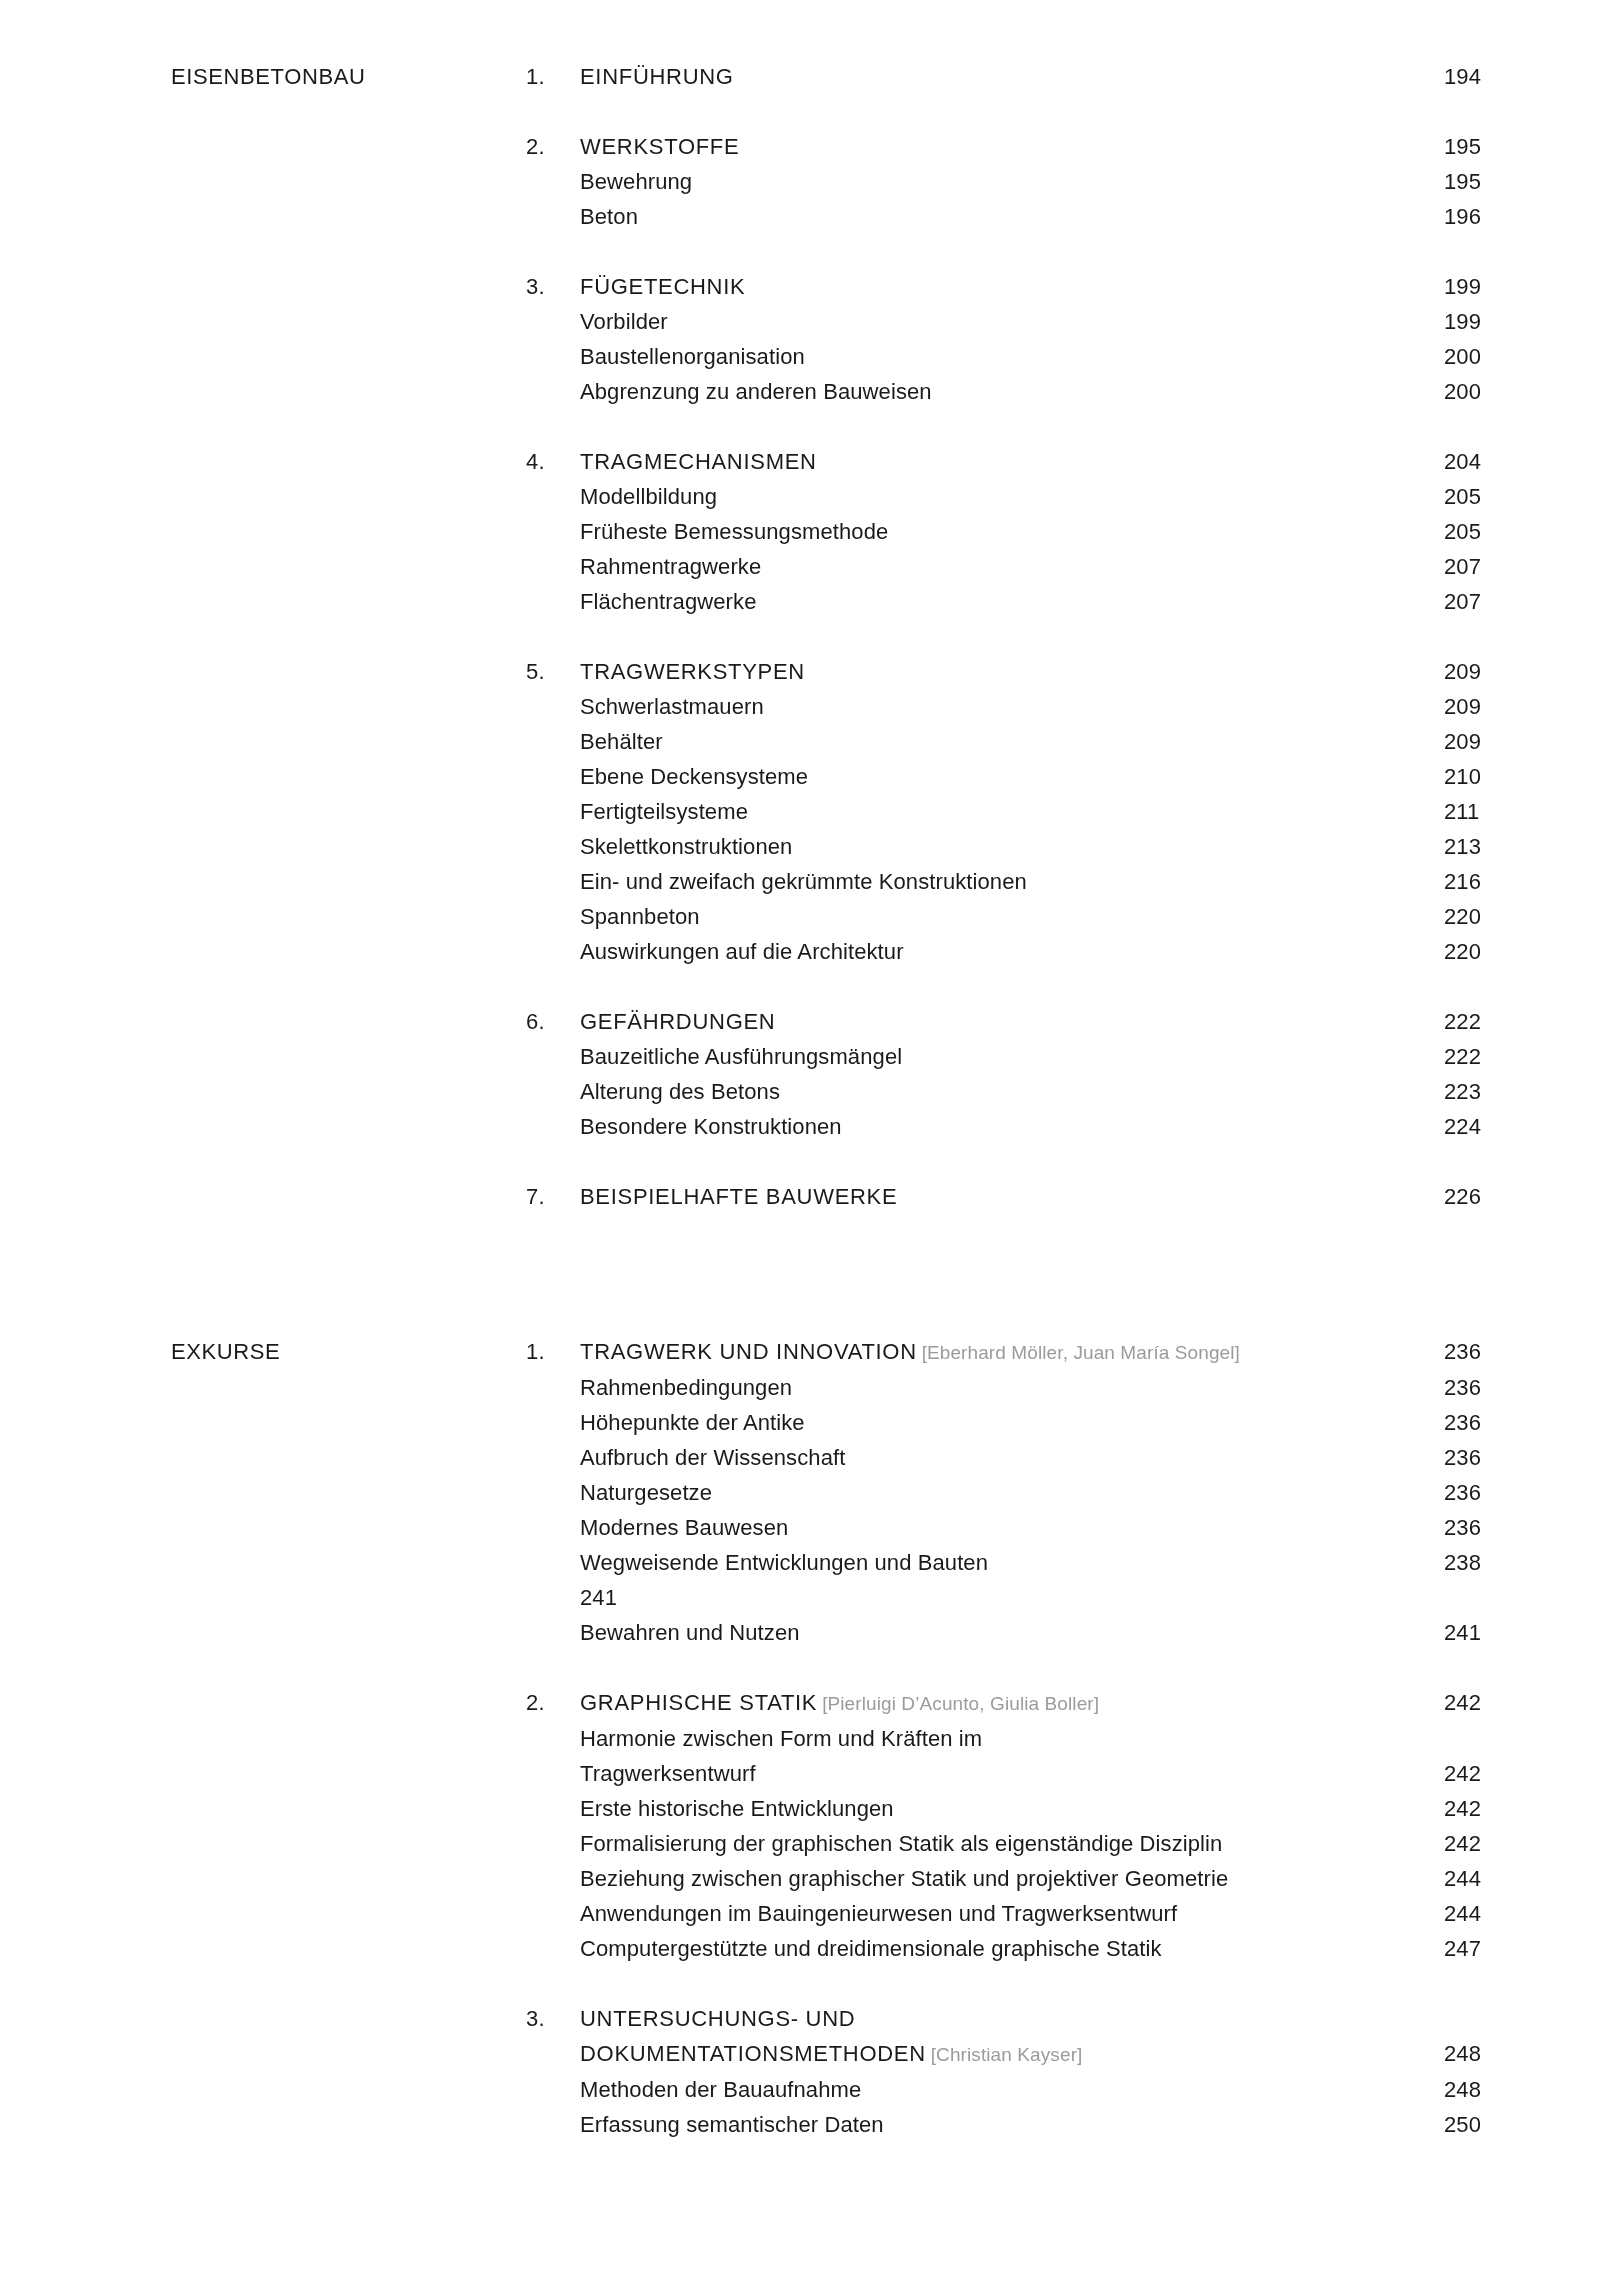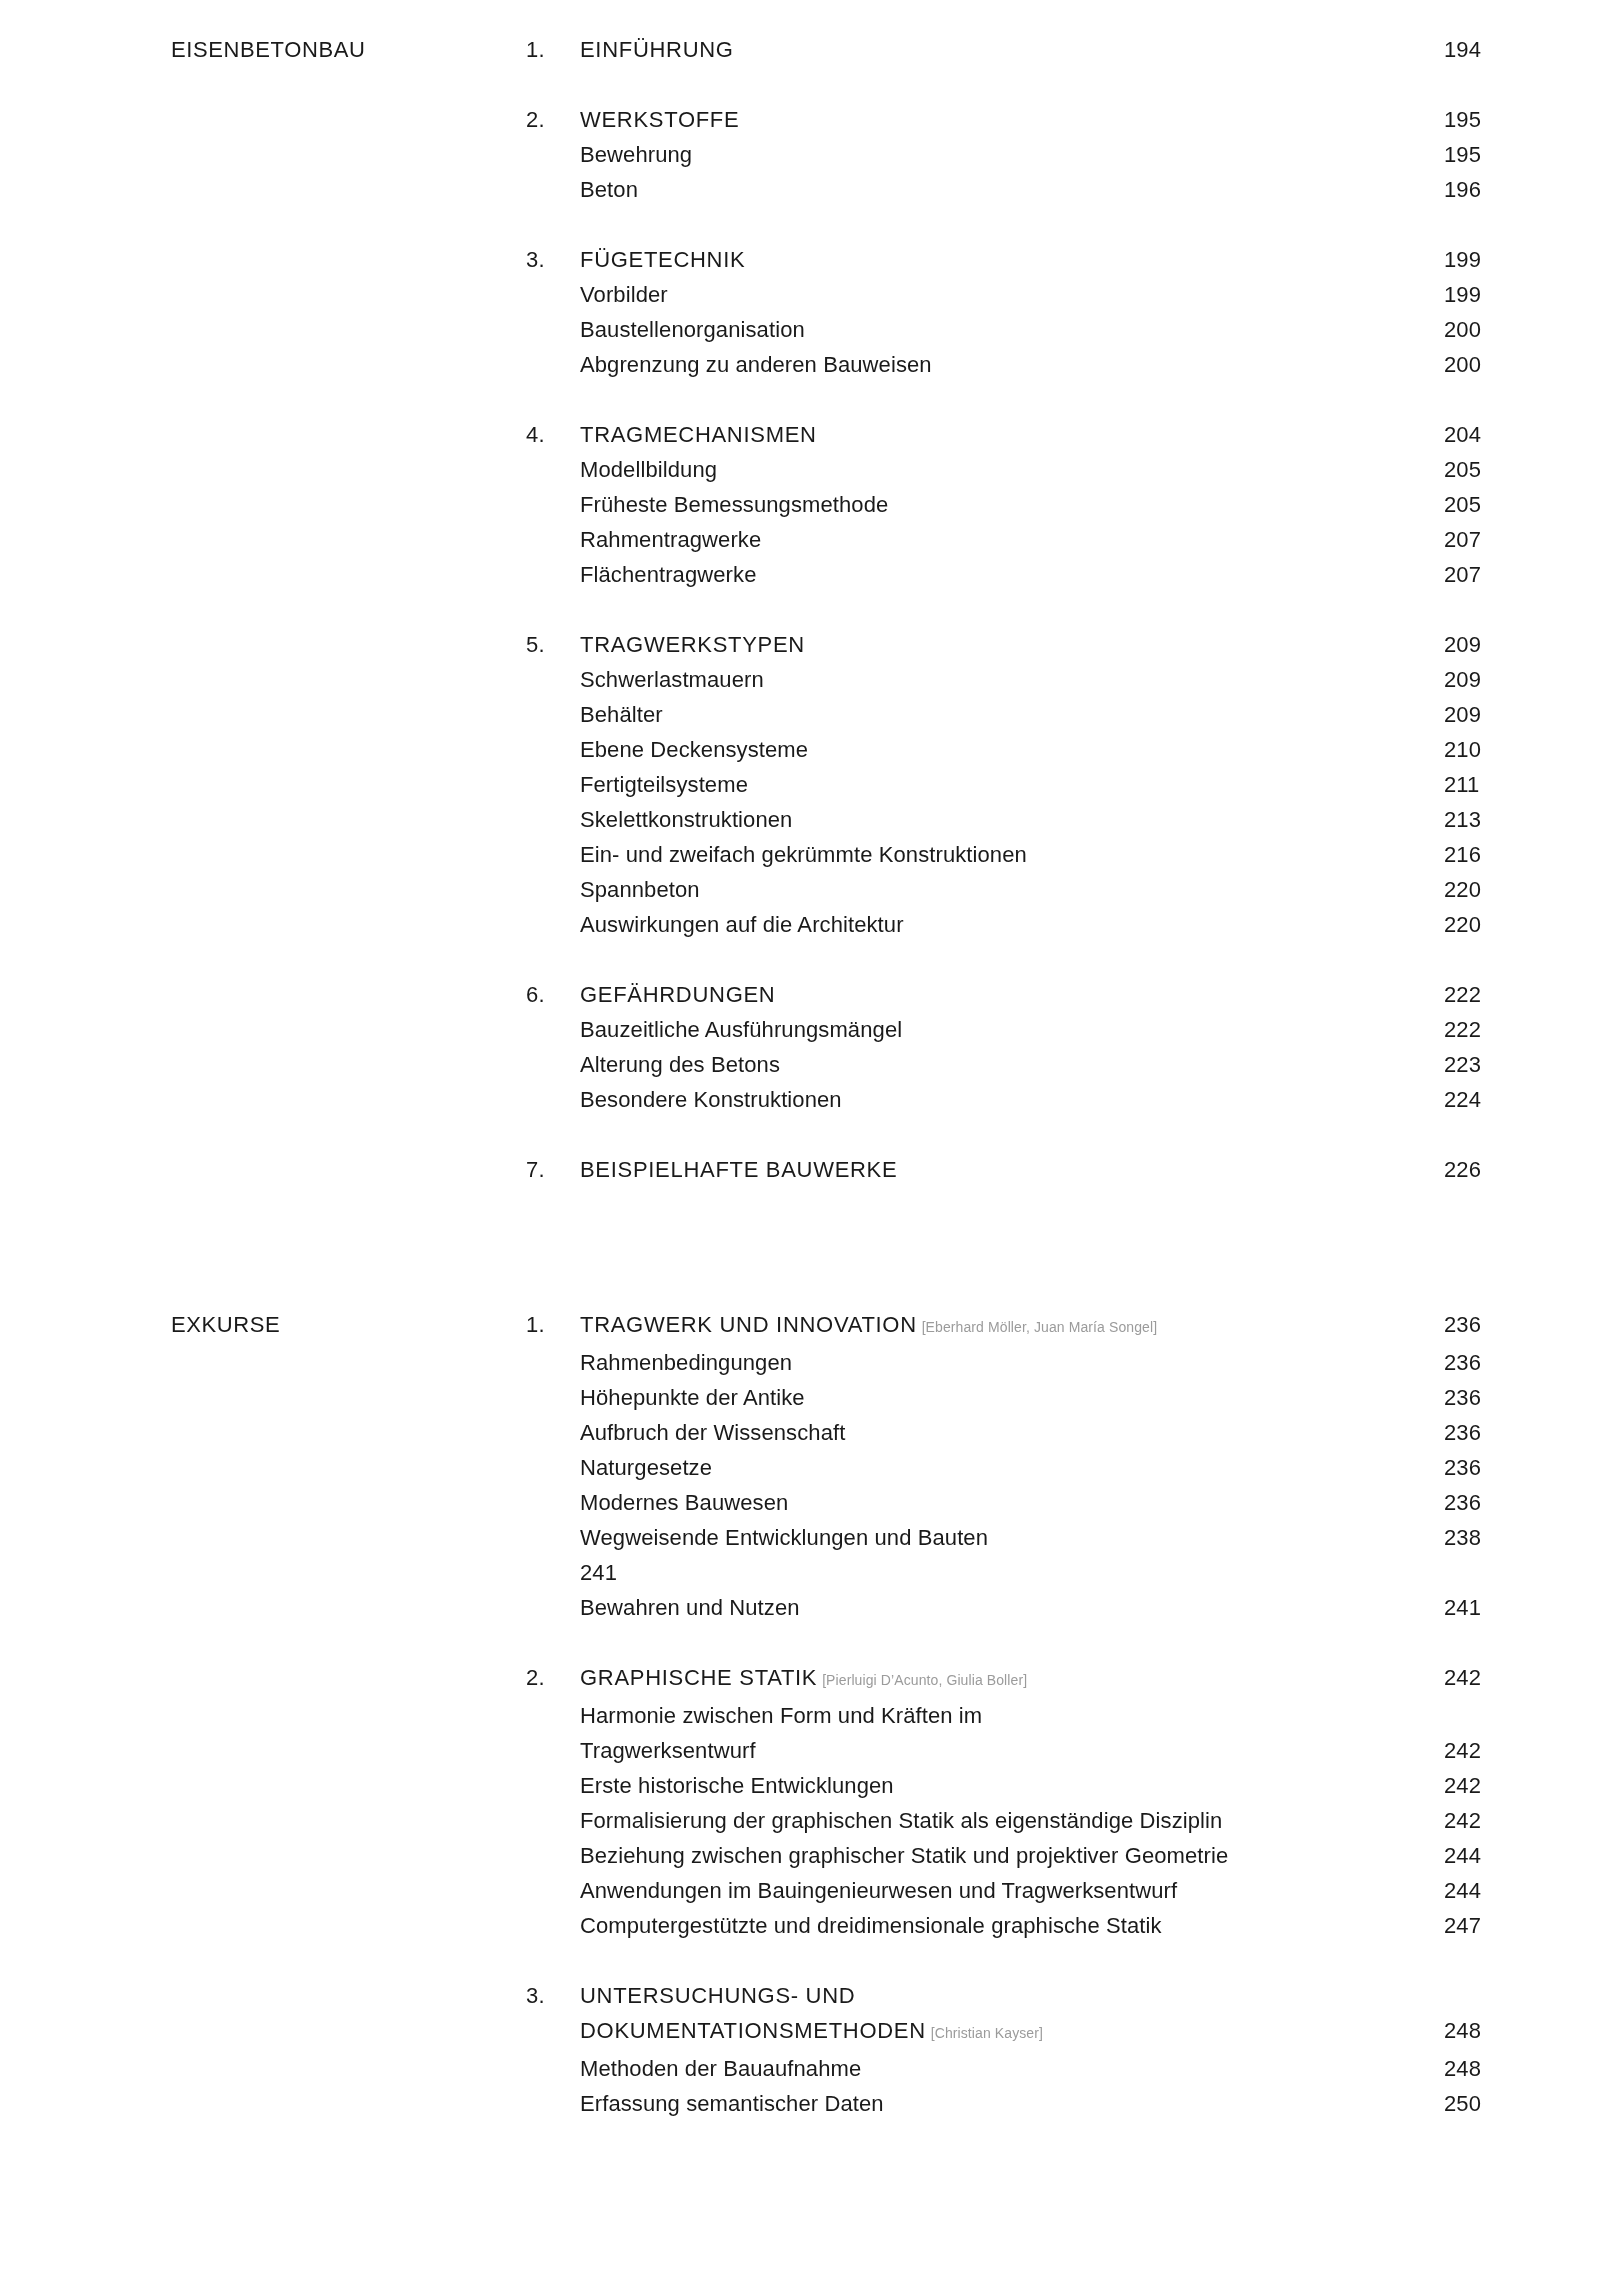--- a/index.html
+++ b/index.html
@@ -14,21 +14,21 @@
     color: #1a1a1a;
     -webkit-font-smoothing: antialiased;
   }
 
   .page {
     position: relative;
     width: 1624px;
     height: 2295px;
     overflow: hidden;
     box-sizing: border-box;
-    padding-top: 32px;
+    padding-top: 59px;
   }
 
   
   .block {
     position: relative;
     display: block;
   }
   .block + .block {
     margin-top: 120px;
   }
@@ -86,21 +86,21 @@
     letter-spacing: 0.1px;
   }
 
   
   .row.is-head .row-title {
     letter-spacing: 0.7px;
   }
 
   .authors {
     color: #9b9b9b;
-    font-size: 14px;
+    font-size: 19px;
     letter-spacing: 0.1px;
     margin-left: 4.9px;
   }
 
   .sub .row-num { visibility: hidden; }
 </style>
 </head>
 <body>
 
 <div class="page">

